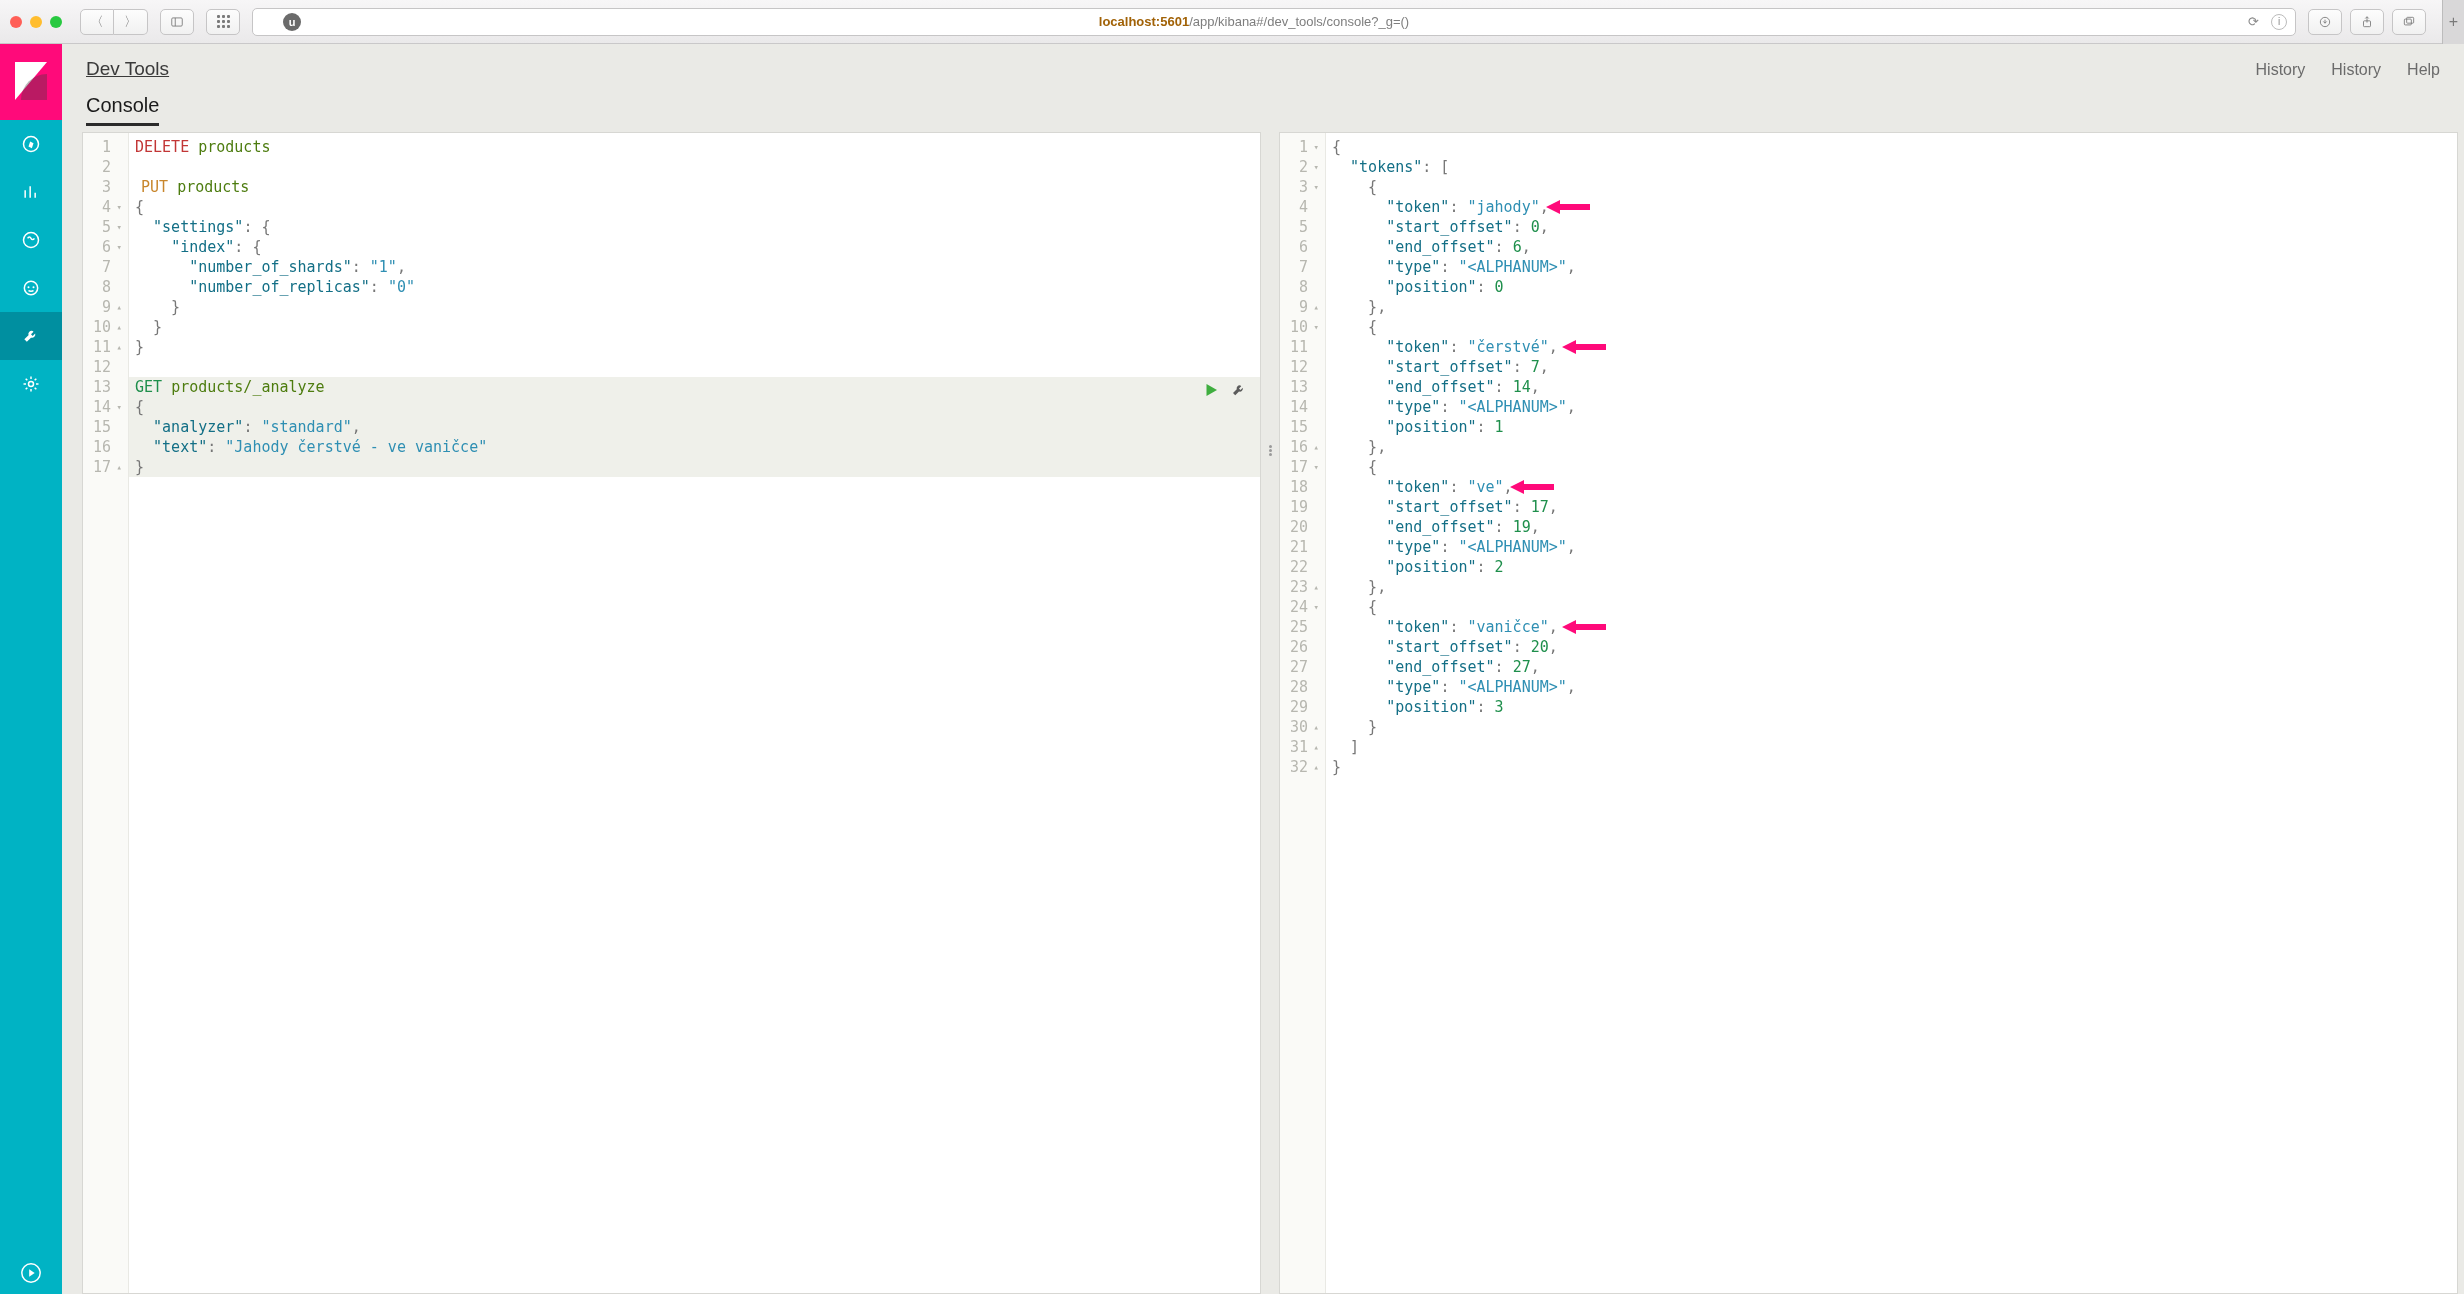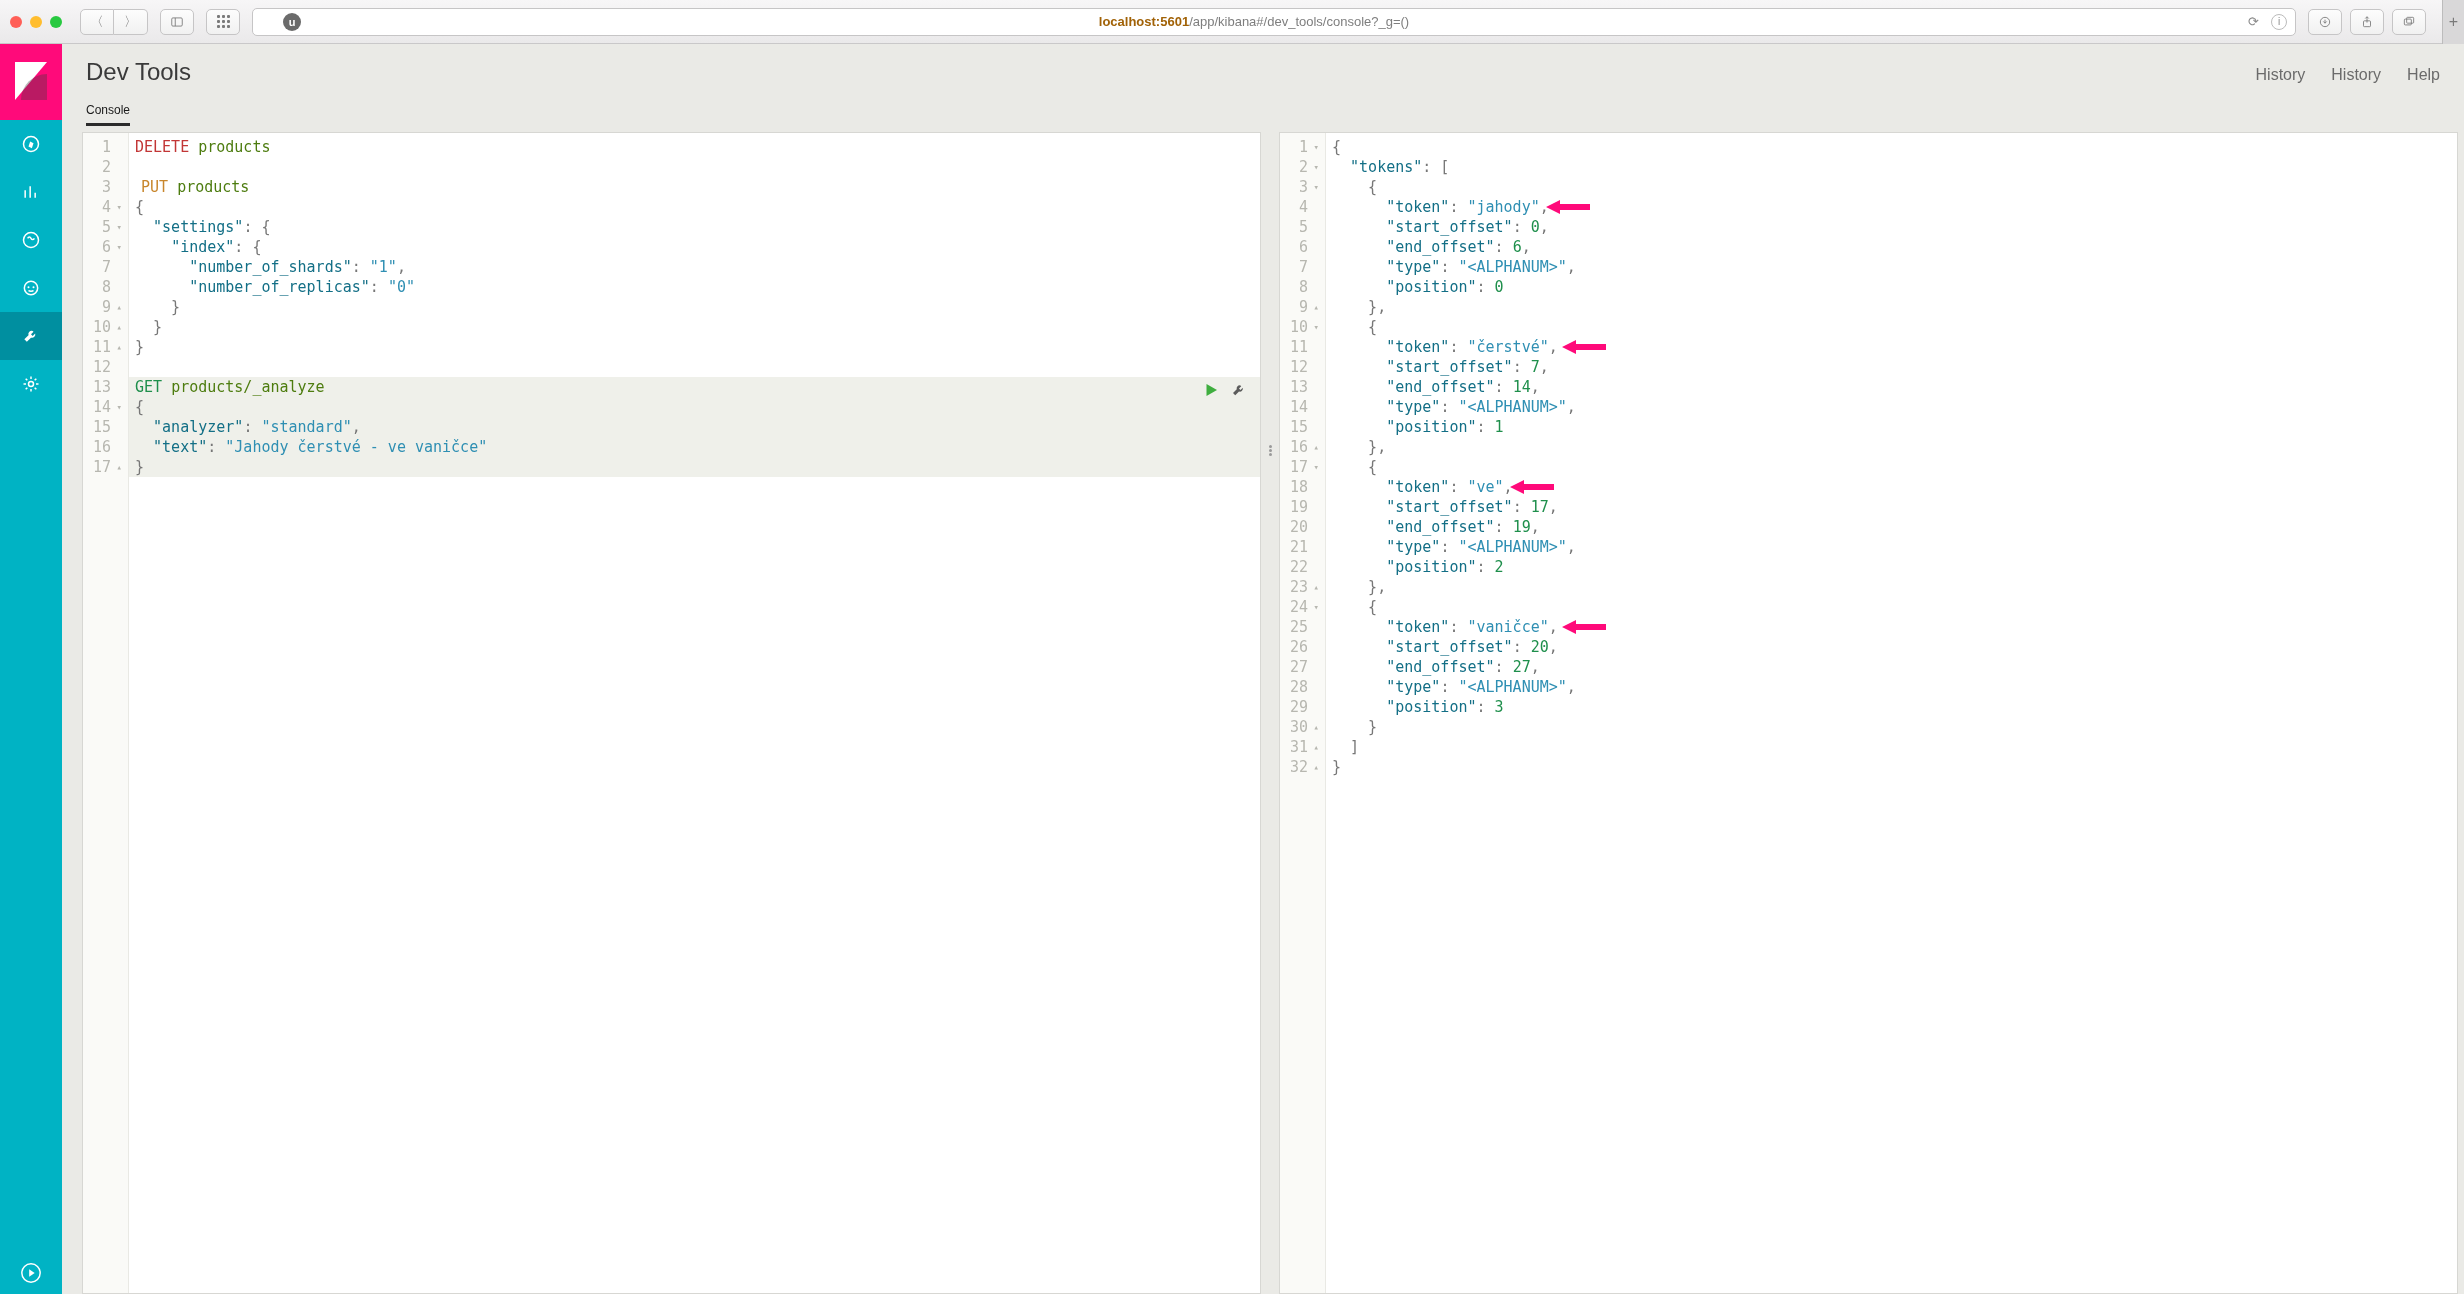--- a/index.html
+++ b/index.html
@@ -33,25 +33,25 @@
 .logo svg{width:40px;height:44px;}
 .nav-items{display:flex;flex-direction:column;width:100%;}
 .nav-item{width:62px;height:48px;display:flex;align-items:center;justify-content:center;color:#fff;}
 .nav-item.active{background:#008fa0;position:relative;}
 .nav-item svg{width:20px;height:20px;stroke:#fff;fill:none;stroke-width:1.8;}
 .nav-bottom{position:absolute;bottom:10px;left:0;width:100%;display:flex;justify-content:center;}
 .nav-bottom svg{width:22px;height:22px;fill:#fff;}
 
 .main{flex:1;display:flex;flex-direction:column;background:#eaeae6;min-width:0;}
 .header{padding:14px 24px 0 24px;display:flex;align-items:baseline;}
-.header .title{font-size:24px;color:#3a3a3a;font-weight:400;}
+.header .title{font-size:19px;color:#3a3a3a;font-weight:400;text-decoration:underline;}
 .header-right{margin-left:auto;display:flex;gap:26px;font-size:16px;color:#6b6b6b;}
 .header-right span{cursor:pointer;}
 .tabs{padding:14px 24px 0 24px;}
-.tab{display:inline-block;font-size:12px;color:#1a1a1a;padding-bottom:6px;border-bottom:3px solid #2b2b2b;}
+.tab{display:inline-block;font-size:20px;color:#1a1a1a;padding-bottom:6px;border-bottom:3px solid #2b2b2b;}
 
 .panes{flex:1;display:flex;gap:18px;padding:0;min-height:0;}
 .pane{flex:1;background:#fff;border:1px solid #d7d7d3;display:flex;min-height:0;position:relative;}
 .pane.left{margin-left:20px; margin-top:6px;}
 .pane.right{margin-right:6px;margin-top:6px;}
 .gutter{width:46px;background:#fafaf7;border-right:1px solid #e9e9e4;font-family:ui-monospace,Menlo,Consolas,monospace;font-size:15px;color:#b7b7b0;text-align:right;padding:4px 2px 4px 0;line-height:20px;user-select:none;}
 .gutter .ln{display:flex;justify-content:flex-end;align-items:center;height:20px;padding-right:4px;gap:3px;}
 .gutter .fold{font-size:9px;color:#b7b7b0;width:8px;display:inline-block;}
 .code{flex:1;font-family:ui-monospace,Menlo,Consolas,monospace;font-size:15px;line-height:20px;padding:4px 6px;white-space:pre;color:#5c5c5c;overflow:hidden;}
 .code .row{height:20px;display:block;}

